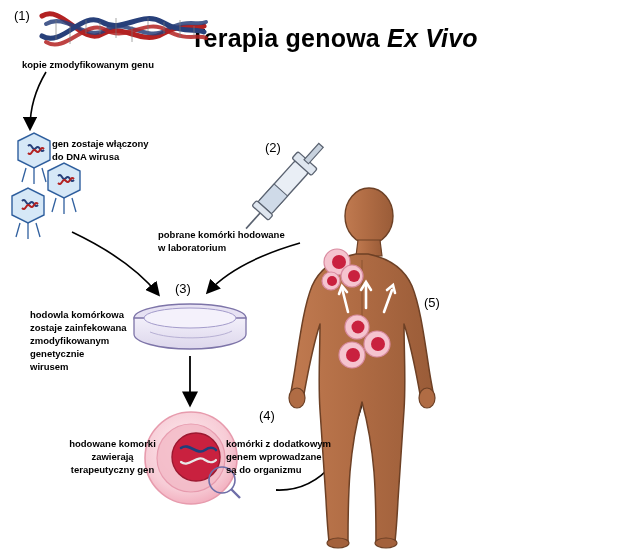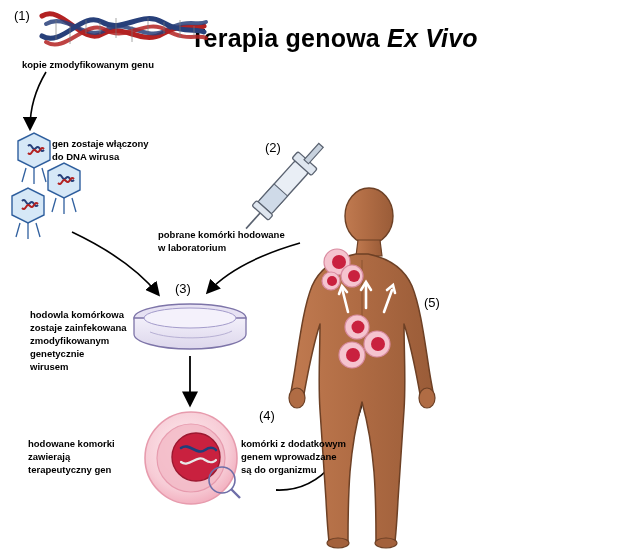--- a/index.html
+++ b/index.html
@@ -248,20 +248,20 @@
   <div class="lbl" style="left:22px;  top:58px;  width:170px;">kopie zmodyfikowanym genu</div>
   <div class="lbl" style="left:158px; top:228px; width:165px;">pobrane komórki hodowane
 w laboratorium</div>
   <div class="lbl" style="left:52px;  top:137px; width:150px;">gen zostaje włączony
 do DNA wirusa</div>
   <div class="lbl" style="left:30px;  top:268px; width:145px;margin-top:40px;">hodowla komórkowa
 zostaje zainfekowana
 zmodyfikowanym
 genetycznie
 wirusem</div>
-  <div class="lbl" style="left:28px;  top:437px; width:145px;">hodowane komorki
+  <div class="lbl" style="left:40px;  top:437px; width:145px;text-align:center;">hodowane komorki
 zawierają
 terapeutyczny gen</div>
-  <div class="lbl" style="left:226px; top:437px; width:155px;padding-left:15px;">komórki z dodatkowym
+  <div class="lbl" style="left:226px; top:437px; width:155px;">komórki z dodatkowym
 genem wprowadzane
 są do organizmu</div>
 
 </div>
 
 </body></html>

